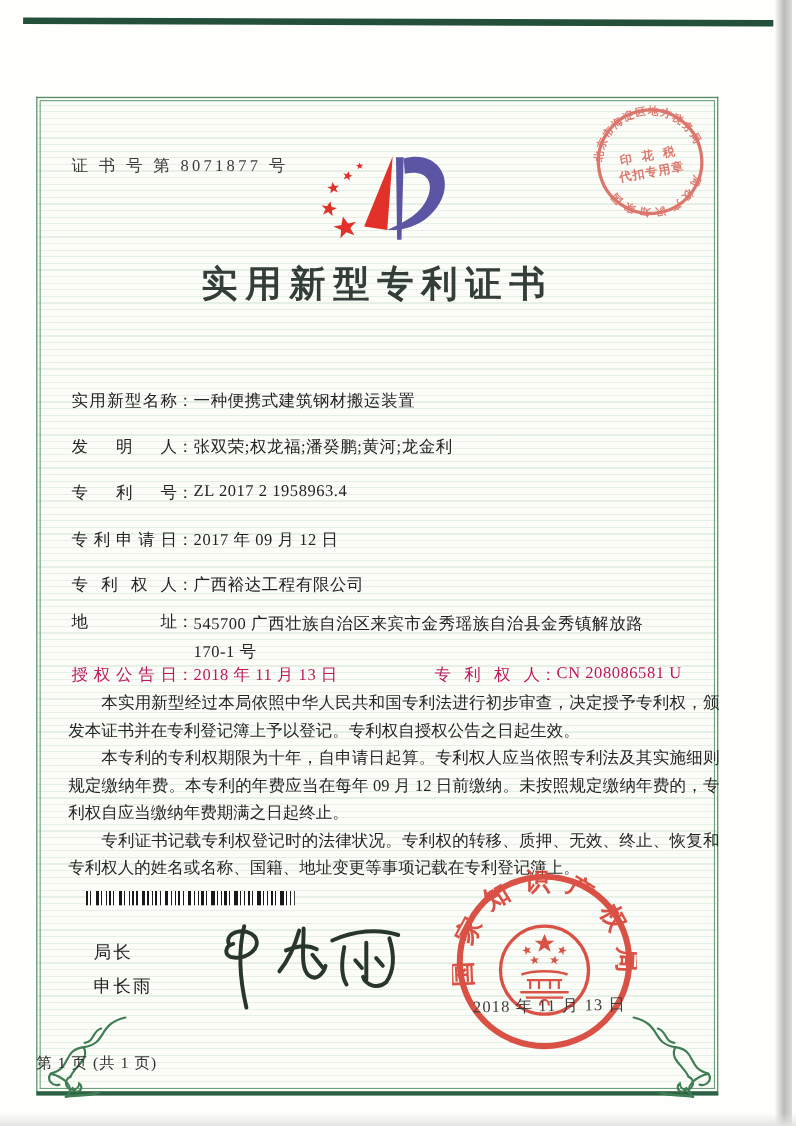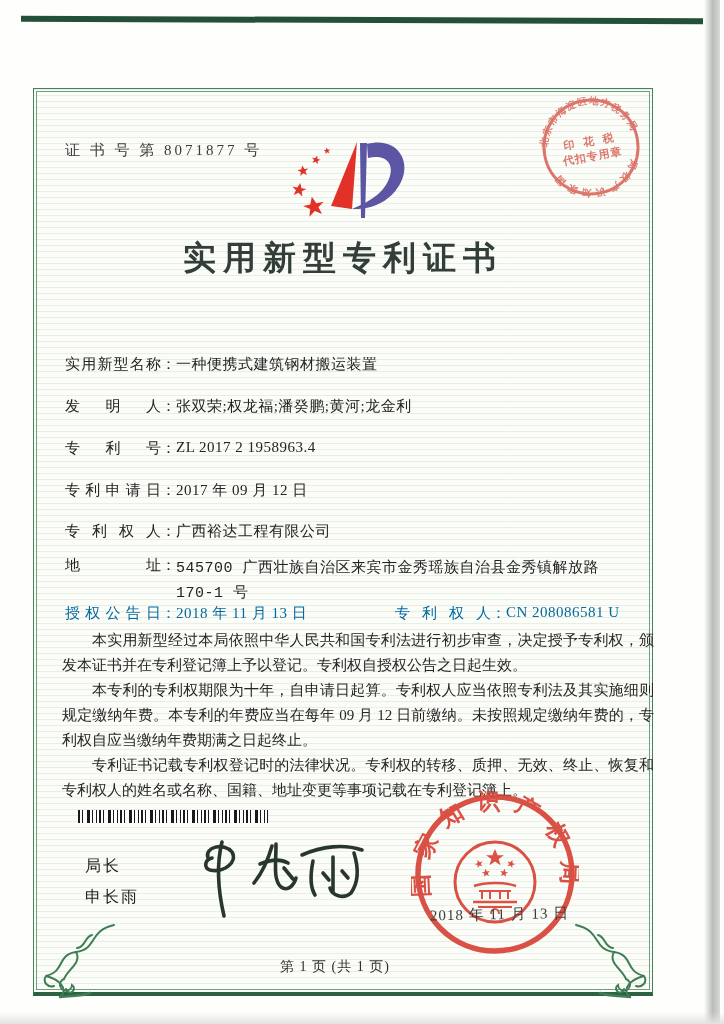--- a/index.html
+++ b/index.html
@@ -41,24 +41,24 @@
     text-align:center; font-size:33px; font-weight:600; letter-spacing:7px;
     color:#333e38; }
 
   .field-row { position:absolute; left:65px; font-size:15px; color:#232323; }
   .flabel { display:inline-block; width:96px; text-align:justify;
     text-align-last:justify; vertical-align:top; }
   .fcolon { display:inline-block; vertical-align:top; width:15px; }
   .fvalue { display:inline-block; vertical-align:top; max-width:445px;
     letter-spacing:0.5px; }
   #row0 { top:355px; } #row1 { top:397px; } #row2 { top:439px; }
-  #row3 { top:481px; } #row4 { top:522px; } #row5 { top:556px;font-family:Liberation Mono, monospace; }
+  #row3 { top:481px; } #row4 { top:522px; } #row5 { top:556px; }
   #row5 .fvalue { width:432px; line-height:25px; }
   .grant-row { position:absolute; left:65px; top:604px; width:588px;
-    font-size:15px; color:#0369a1; }
+    font-size:15px; color:#be185d; }
   .grant-right { position:absolute; left:330px; top:0; }
 
   .paras { position:absolute; left:62px; top:628px; width:592px;
     font-size:15px; line-height:25px; color:#262626; text-align:justify; }
   .paras p { text-indent:2em; margin:0; }
 
   .barcode { position:absolute; left:78px; top:810px; width:190px; height:13px;
     background:repeating-linear-gradient(90deg,
       #1a1a1a 0 2px, #fff 2px 4px, #1a1a1a 4px 5px, #fff 5px 9px,
       #1a1a1a 9px 12px, #fff 12px 14px, #1a1a1a 14px 15px, #fff 15px 18px,
@@ -69,21 +69,21 @@
   .signature { position:absolute; left:182px; top:828px; width:195px; height:95px; }
 
   .seal { position:absolute; left:411px; top:790px; width:168px; height:168px; opacity:0.88; }
   .seal-date { position:absolute; left:430px; top:905px; width:160px; font-size:15px;
     color:#3c3c3c; letter-spacing:1px; transform:rotate(-1deg); }
 
   .tax-stamp { position:absolute; left:540px; top:96px; width:102px; height:102px;
     opacity:0.82; transform:rotate(-10deg); }
 
   .footer { position:absolute; left:33px; top:958px; width:604px;
-    text-align:center; font-size:14px; color:#2f2f2f; letter-spacing:1px; }
+    text-align:left; font-size:14px; color:#2f2f2f; letter-spacing:1px; }
 </style>
 </head>
 <body>
 
 <div class="page">
 
   <div class="top-strip"></div>
   <div class="right-shadow"></div>
   <div class="bottom-shadow"></div>
 

